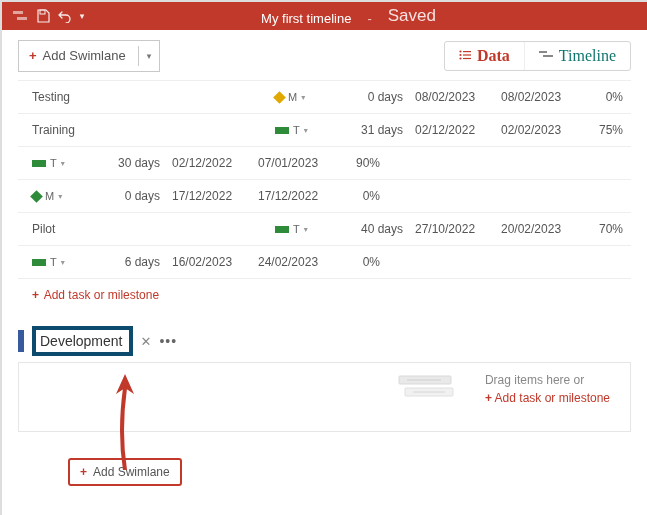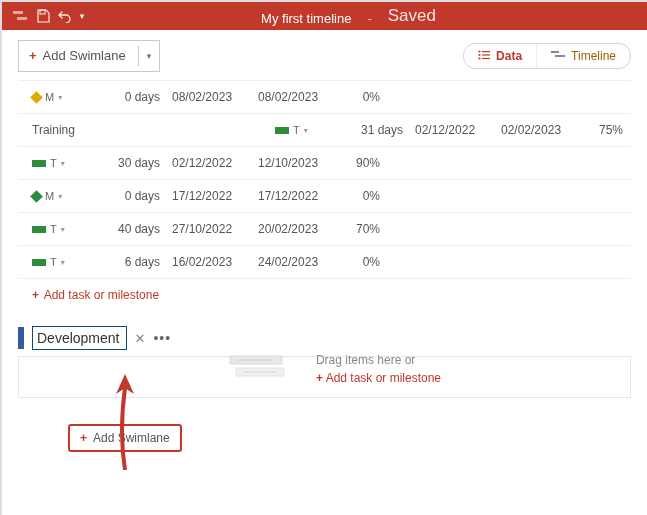--- a/index.html
+++ b/index.html
@@ -73,32 +73,33 @@
     padding: 2px 8px 2px 8px;
     margin-left: 6px;
     font-size: 9px;
     color: #777;
   }
   .btn .plus { color: #c0392b; font-weight: 600; }
 
   .toggle {
     margin-left: auto;
     border: 1px solid #d5d5d5;
-    border-radius: 12px;
+    border-radius: 3px;
     display: flex;
     align-items: stretch;
     overflow: hidden;
-    font-size: 12px;
+    font-size: 16px;
+    font-family: Liberation Serif, serif;
   }
   .toggle .seg {
     display: flex;
     align-items: center;
     gap: 6px;
     padding: 5px 14px;
-    color: #a16207;
+    color: #0f766e;
     cursor: pointer;
   }
   .toggle .seg.active { color: #c0392b; font-weight: 600; position: relative; }
   .toggle .seg + .seg { border-left: 1px solid #eee; }
   .toggle .icn { font-size: 12px; }
 
   
   .table {
     margin: 0 16px;
     font-size: 12px;
@@ -153,36 +154,36 @@
     align-items: center;
     gap: 8px;
     margin-bottom: 6px;
   }
   .swimlane-color {
     width: 6px;
     height: 22px;
     background: #375a9e;
   }
   .swimlane-name {
-    border: 1px solid #0c4a6e;
+    border: 4px solid #0c4a6e;
     padding: 2px 6px 2px 4px;
     font-size: 14px;
     line-height: 18px;
     min-width: 88px;
     outline: none;
   }
   .swimlane-clear { font-size: 13px; color:#888; cursor:pointer; }
   .swimlane-more  { font-size: 14px; color:#666; cursor:pointer; letter-spacing: 1px;}
 
   .swimlane-drop {
     border: 1px solid #e6e6e6;
-    height: 42px;
-    display: flex;
-    align-items: center;
-    justify-content: center;
+    height: 70px;
+    display: flex;
+    align-items: center;
+    justify-content: flex-end;
     padding: 0 20px 16px 40px;
     gap: 30px;
   }
   .dropthumb svg { display:block; }
   .droptxt { font-size: 12px; color:#888; line-height: 18px; }
   .droptxt .add { color:#c0392b; cursor:pointer;}
   .droptxt .add .plus { color:#c0392b; font-weight:600; }
 
   
   .addswim {
@@ -267,20 +268,21 @@
           </svg>
       </span>
       <span>Timeline</span>
     </div>
   </div>
 </div>
 
 <div class="table">
   <div id="rows">
       <div class="row">
+        <div class="c-title">Testing</div>
         <div class="c-type">
           <span class="type-shape diamond-y"></span>
           <span class="type-txt">M</span>
           <span class="type-dd">▾</span>
         </div>
         <div class="c-dur">0 days</div>
         <div class="c-start">08/02/2023</div>
         <div class="c-end">08/02/2023</div>
         <div class="c-pc">0%</div>
       </div>
@@ -297,35 +299,36 @@
         <div class="c-pc">75%</div>
       </div>
       <div class="row">
         <div class="c-type">
           <span class="type-shape bar-g"></span>
           <span class="type-txt">T</span>
           <span class="type-dd">▾</span>
         </div>
         <div class="c-dur">30 days</div>
         <div class="c-start">02/12/2022</div>
-        <div class="c-end">12/10/2023</div>
+        <div class="c-end">07/01/2023</div>
         <div class="c-pc">90%</div>
       </div>
       <div class="row">
         <div class="c-type">
           <span class="type-shape diamond-g"></span>
           <span class="type-txt">M</span>
           <span class="type-dd">▾</span>
         </div>
         <div class="c-dur">0 days</div>
         <div class="c-start">17/12/2022</div>
         <div class="c-end">17/12/2022</div>
         <div class="c-pc">0%</div>
       </div>
       <div class="row">
+        <div class="c-title">Pilot</div>
         <div class="c-type">
           <span class="type-shape bar-g"></span>
           <span class="type-txt">T</span>
           <span class="type-dd">▾</span>
         </div>
         <div class="c-dur">40 days</div>
         <div class="c-start">27/10/2022</div>
         <div class="c-end">20/02/2023</div>
         <div class="c-pc">70%</div>
       </div>

